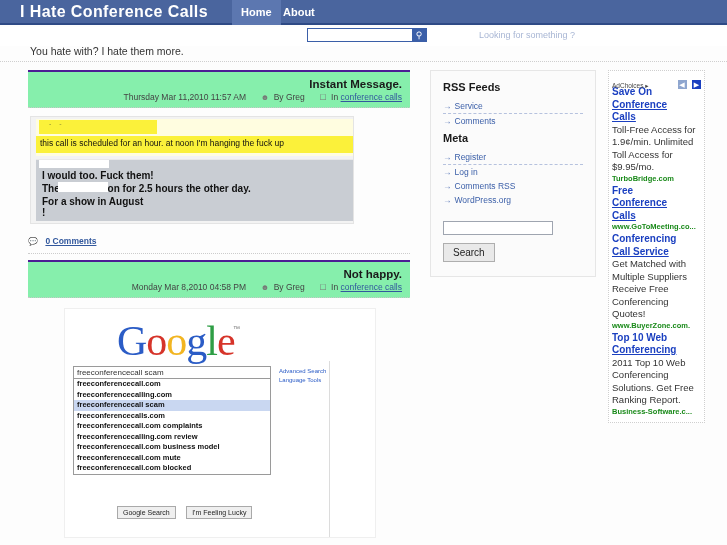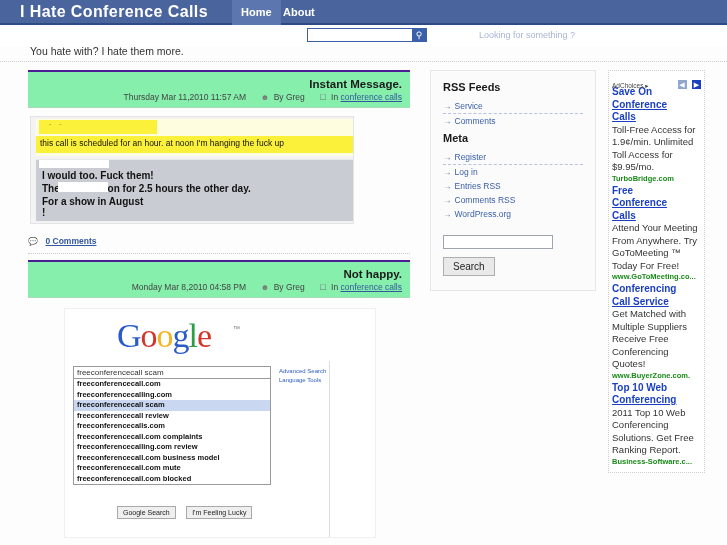--- a/index.html
+++ b/index.html
@@ -223,21 +223,21 @@
     position: relative;
     margin: 10px 0 0 36px;
     width: 312px; height: 230px;
     background: #ffffff;
     border: 1px solid #efefef;
     overflow: hidden;
   }
   #g-logo {
     position: absolute; left: 52px; top: 8px;
     font-family: "Liberation Serif", serif;
-    font-size: 34px;
+    font-size: 42px;
     letter-spacing: -1px;
     white-space: nowrap;
   }
   #g-logo .b { color: #2b5cc6; }
   #g-logo .r { color: #d6342a; }
   #g-logo .y { color: #f2b521; }
   #g-logo .g { color: #2e9e45; }
   #g-tm {
     position: absolute; left: 168px; top: 16px;
     font-size: 7px; color: #777;
@@ -485,21 +485,20 @@
         <div id="g-logo"><span class="b">G</span><span class="r">o</span><span class="y">o</span><span class="b">g</span><span class="g">l</span><span class="r">e</span></div>
         <div id="g-tm">™</div>
         <div id="g-divider"></div>
         <div id="g-searchbox">
           <div id="g-query">freeconferencecall scam</div>
         </div>
         <div id="g-sugg">
           <div class="g-sugg-item">freeconferencecall.com</div>
           <div class="g-sugg-item">freeconferencecalling.com</div>
           <div class="g-sugg-item sel">freeconferencecall scam</div>
-          <div class="g-sugg-item">freeconferencecall review</div>
           <div class="g-sugg-item">freeconferencecalls.com</div>
           <div class="g-sugg-item">freeconferencecall.com complaints</div>
           <div class="g-sugg-item">freeconferencecalling.com review</div>
           <div class="g-sugg-item">freeconferencecall.com business model</div>
           <div class="g-sugg-item">freeconferencecall.com mute</div>
           <div class="g-sugg-item">freeconferencecall.com blocked</div>
         </div>
         <div id="g-rightlinks">
           <div>Advanced Search</div>
           <div>Language Tools</div>
@@ -514,21 +513,20 @@
   </div>
 
   <div id="sidebar">
     <div class="side-h">RSS Feeds</div>
     <div class="side-link dashed"><span class="arr">→</span><span>Service</span></div>
     <div class="side-link"><span class="arr">→</span><span>Comments</span></div>
 
     <div class="side-h second">Meta</div>
     <div class="side-link dashed"><span class="arr">→</span><span>Register</span></div>
     <div class="side-link"><span class="arr">→</span><span>Log in</span></div>
-    <div class="side-link"><span class="arr">→</span><span>Entries RSS</span></div>
     <div class="side-link"><span class="arr">→</span><span>Comments RSS</span></div>
     <div class="side-link"><span class="arr">→</span><span>WordPress.org</span></div>
 
     <div id="side-searchbox">
       <input id="side-searchinput" type="text" value="" style="">
     </div>
     <div id="side-searchbtn">Search</div>
   </div>
 
   <div id="adcol">
@@ -549,21 +547,20 @@
       <div class="ad-body">Toll-Free Access for 1.9¢/min. Unlimited Toll Access for $9.95/mo.</div>
       <div class="ad-url">TurboBridge.com</div>
     </div>
 
     <div class="ad">
       <div class="ad-title">
         <div>Free</div>
         <div class="ul">Conference</div>
         <div class="ul">Calls</div>
       </div>
-      <div class="ad-body">Attend Your Meeting From Anywhere. Try GoToMeeting ™ Today For Free!</div>
       <div class="ad-url">www.GoToMeeting.co...</div>
     </div>
 
     <div class="ad">
       <div class="ad-title">
         <div>Conferencing</div>
         <div class="ul">Call Service</div>
       </div>
       <div class="ad-body">Get Matched with Multiple Suppliers Receive Free Conferencing Quotes!</div>
       <div class="ad-url">www.BuyerZone.com.</div>

